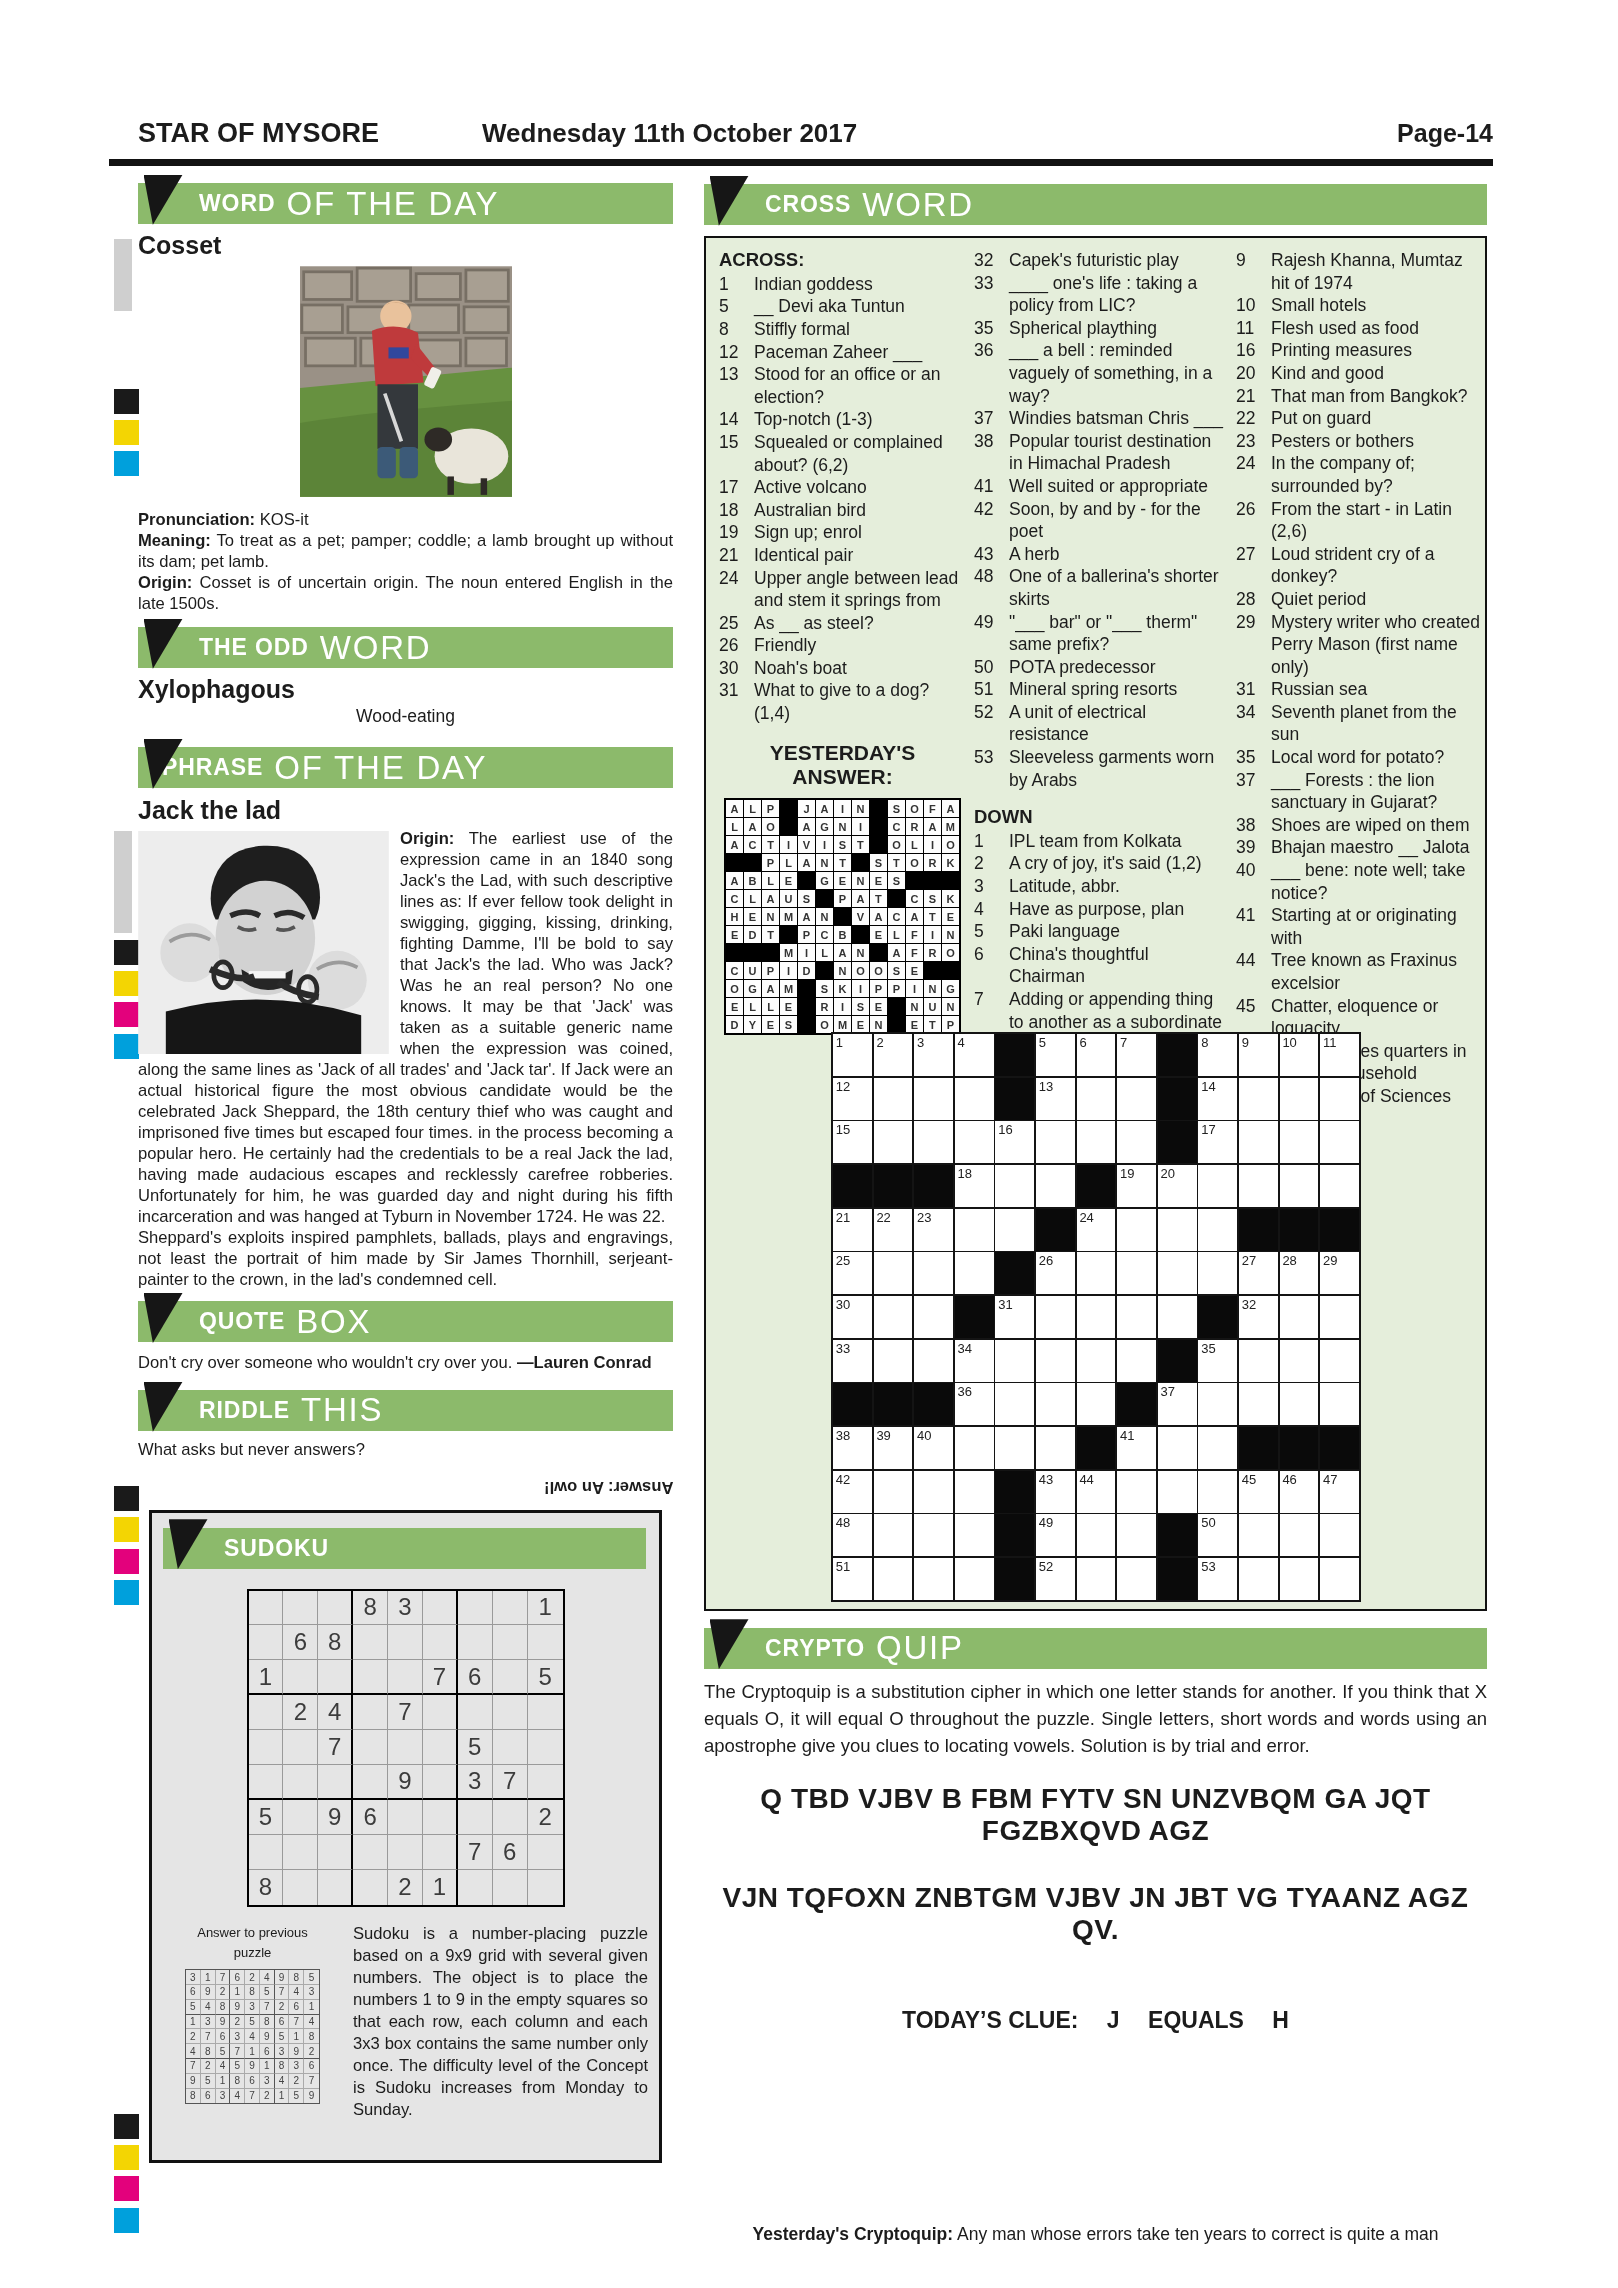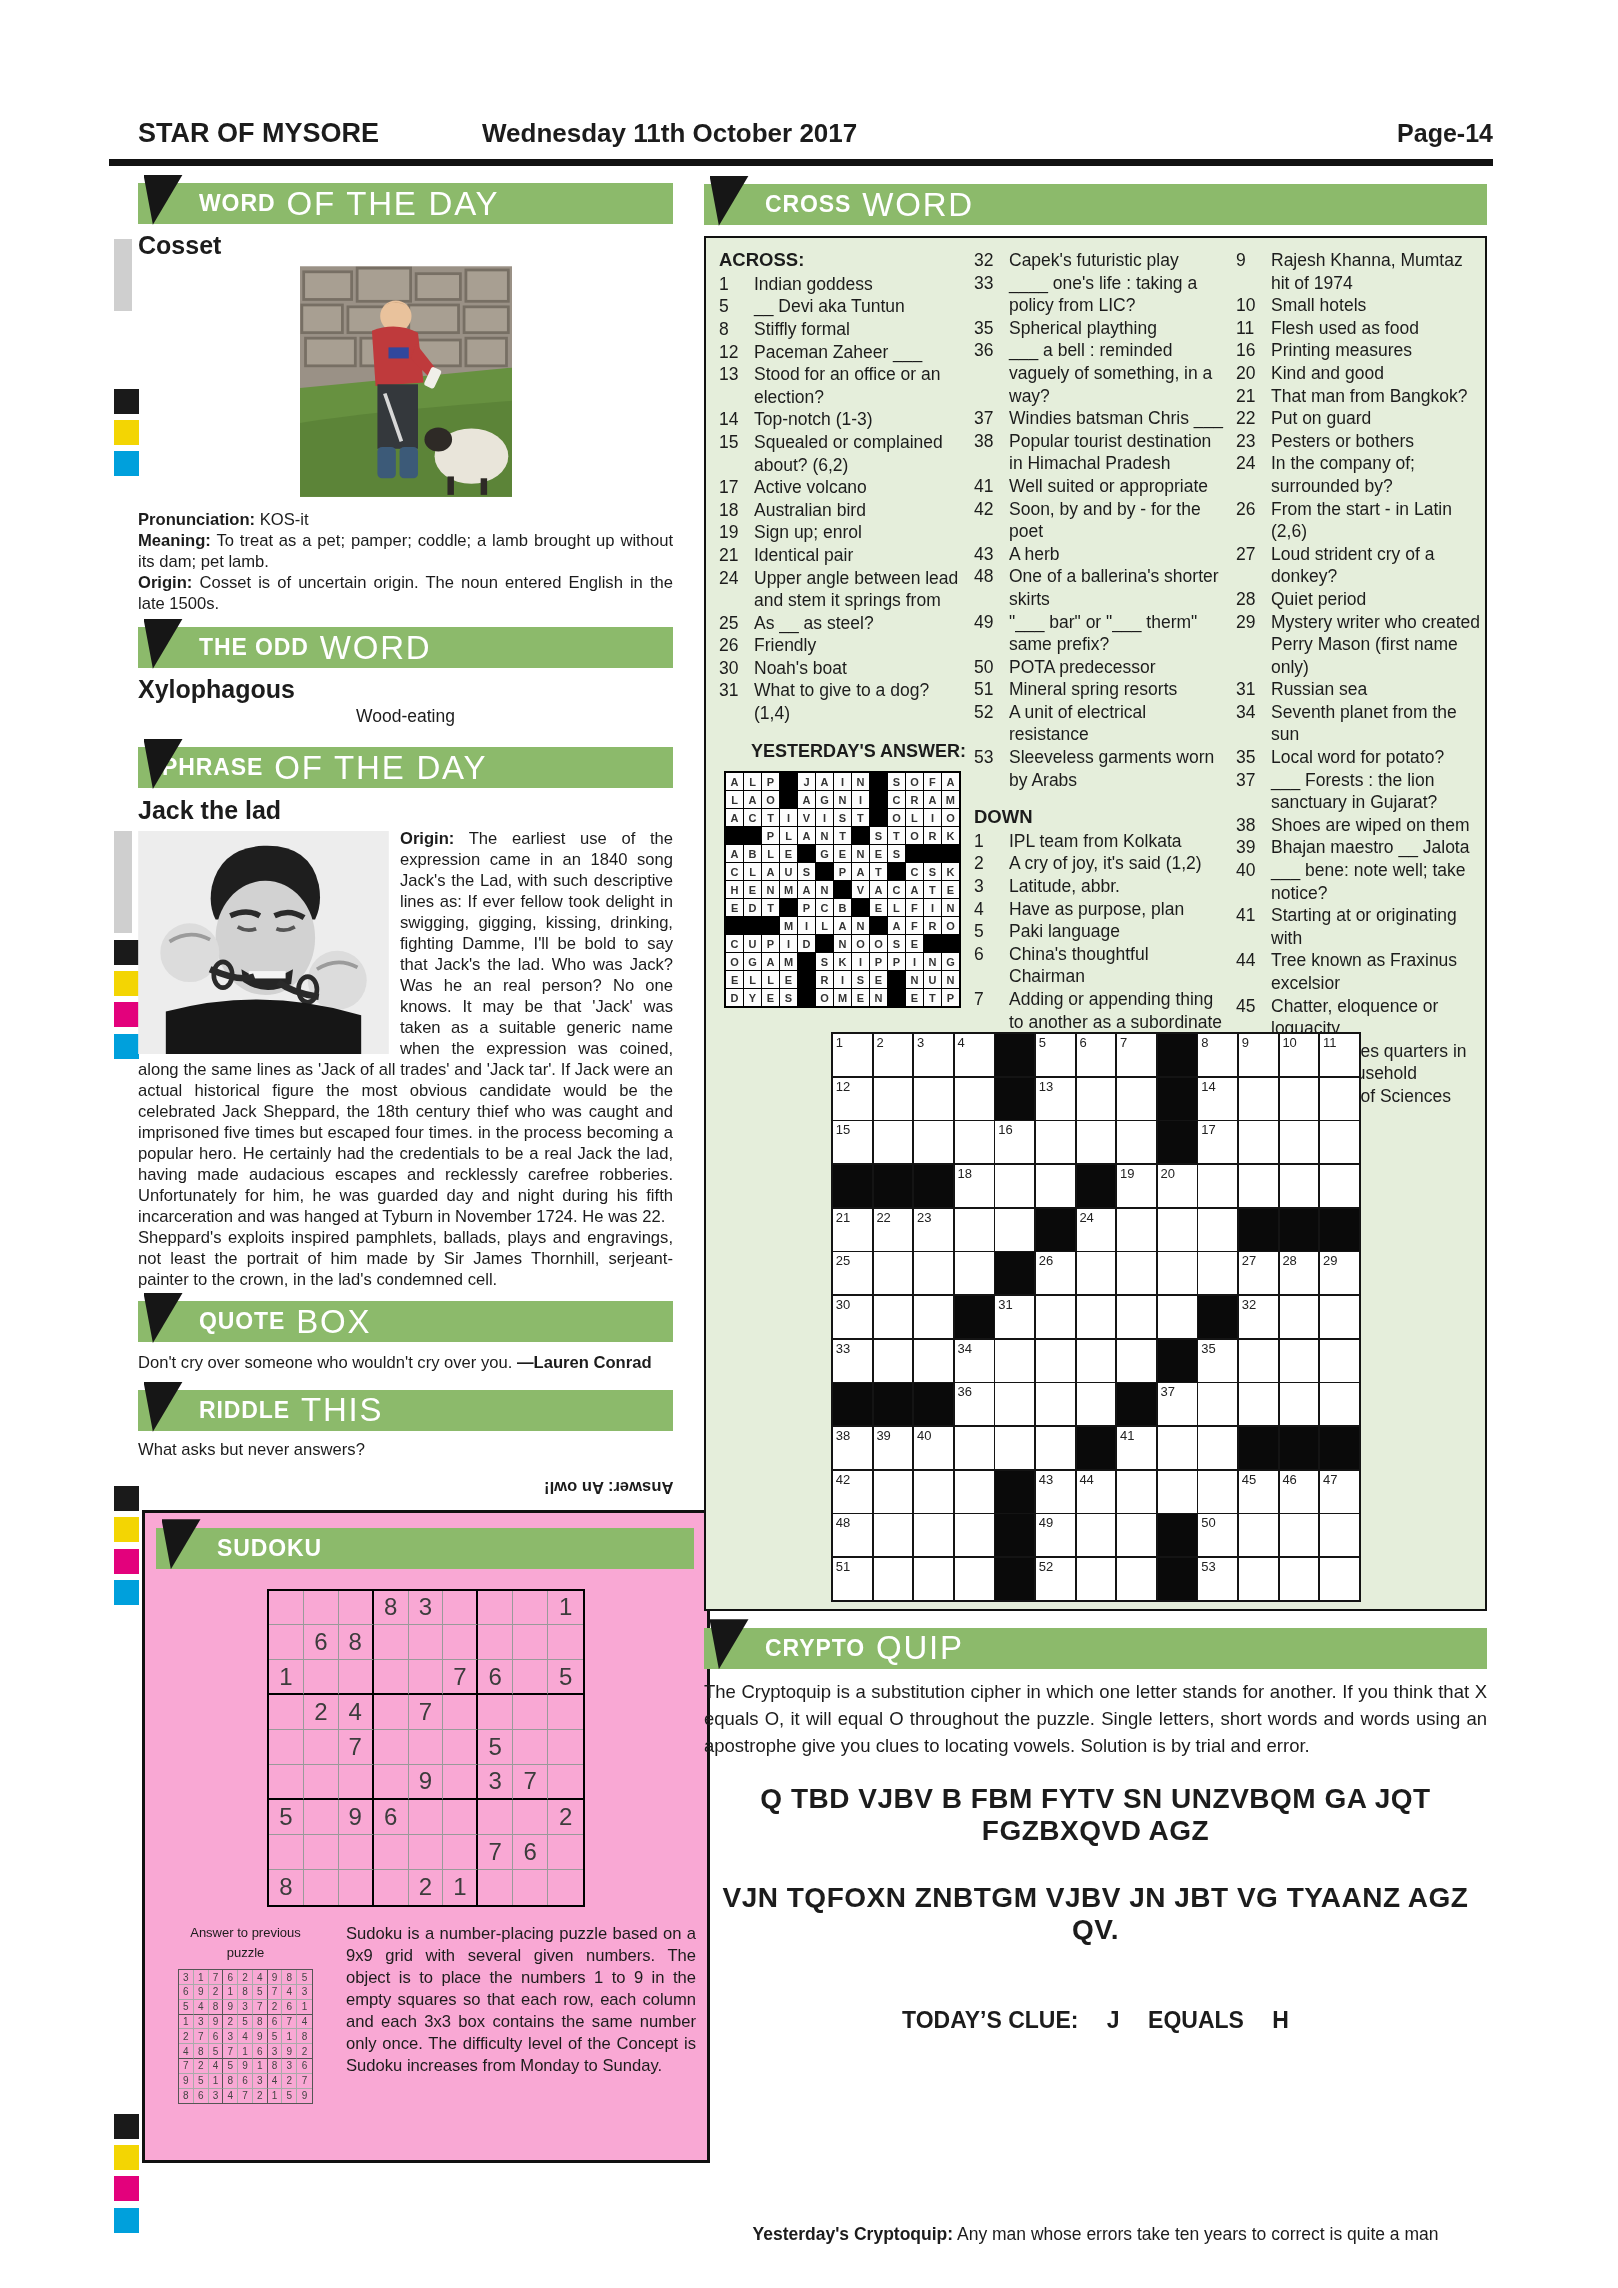--- a/index.html
+++ b/index.html
@@ -28,21 +28,21 @@
   .bodytxt{font-size:16.6px;line-height:21px;text-align:justify;margin:0;}
   .pronblock{margin-top:9.2px;}
   .jackblock{margin-top:3.7px;}
   .jackimg{float:left;width:251px;height:223px;margin:2.8px 11px 3.7px 0;}
   .quoteline{font-size:16.6px;margin-top:11px;}
   .riddleq{font-size:16.6px;margin-top:9.2px;}
   .riddle-ans-row{text-align:right;margin-top:1.8px;}
   .riddle-ans{display:inline-block;transform:rotate(180deg);font-weight:bold;font-size:16.6px;}
   .mt14{margin-top:13px;} .mt18{margin-top:16.6px;} .mt22{margin-top:20px;padding-left:24px;}
   
-  .sudokubox{margin-top:13px;margin-left:4px;width:568px;height:653px;border:3.7px solid #111;box-sizing:border-box;background:#f9a8d4;}
+  .sudokubox{margin-top:13px;margin-left:11px;width:513px;height:653px;border:3.7px solid #111;box-sizing:border-box;background:#e5e5e5;}
   .sudokubox .banner{margin:14.8px 13px 0 11px;}
   .sgrid{display:grid;grid-template-columns:repeat(9,1fr);grid-template-rows:repeat(9,1fr);
          width:314px;height:314px;border:2.8px solid #000;margin:20px auto 0 auto;box-sizing:content-box;}
   .scell{border-right:0.9px solid #9a9a9a;border-bottom:0.9px solid #9a9a9a;display:flex;align-items:center;justify-content:center;
          font-size:24px;color:#3c3c3c;}
   .sgrid .scell:nth-child(9n){border-right:none;}
   .sgrid .scell:nth-last-child(-n+9){border-bottom:none;}
   .scell.vr{border-right:2.8px solid #000;} .scell.hb{border-bottom:2.8px solid #000;}
   .sbottom{display:flex;margin:16.6px 11px 0 13px;}
   .sanscol{width:175px;flex:none;text-align:center;}
@@ -58,21 +58,21 @@
   
   .rightcol{position:absolute;left:704px;top:184px;width:783px;}
   .cwbox{position:relative;margin-top:11px;width:783px;height:1375px;border:2.8px solid #111;box-sizing:border-box;background:#e5eedb;}
   .cluecol{position:absolute;top:11px;}
   .col1{left:13px;width:247px;} .col2{left:268px;width:251px;} .col3{left:530px;width:247px;}
   .cluehead{font-size:18.5px;font-weight:bold;margin-bottom:1.8px;}
   .clue{display:flex;}
   .cnum{flex:0 0 35px;font-size:17.5px;line-height:22.6px;}
   .ctxt{flex:1;font-size:17.5px;line-height:22.6px;}
   .yestwrap{margin-top:16.6px;}
-  .yestlabel{font-size:18px;font-weight:bold;text-align:right;}
+  .yestlabel{font-size:21px;font-weight:bold;text-align:center;}
   .ygrid{display:grid;grid-template-columns:repeat(13,1fr);grid-template-rows:repeat(13,1fr);
          width:233px;height:233px;background:#000;gap:0.9px;padding:1.8px;margin:9.2px auto 0 auto;}
   .ycell{background:#fdfdfd;display:flex;align-items:center;justify-content:center;
          font-size:11px;font-weight:bold;color:#333;}
   .ycell.blk{background:#000;}
   .downwrap{margin-top:14.8px;}
   .maingrid{position:absolute;left:125px;top:794px;width:530px;height:570px;background:#141414;
             display:grid;grid-template-columns:repeat(13,1fr);grid-template-rows:repeat(13,1fr);gap:1.8px;border:2.8px solid #141414;box-sizing:border-box;}
   .gcell{background:#fff;position:relative;}
   .gcell.blk{background:#0a0a0a;}

